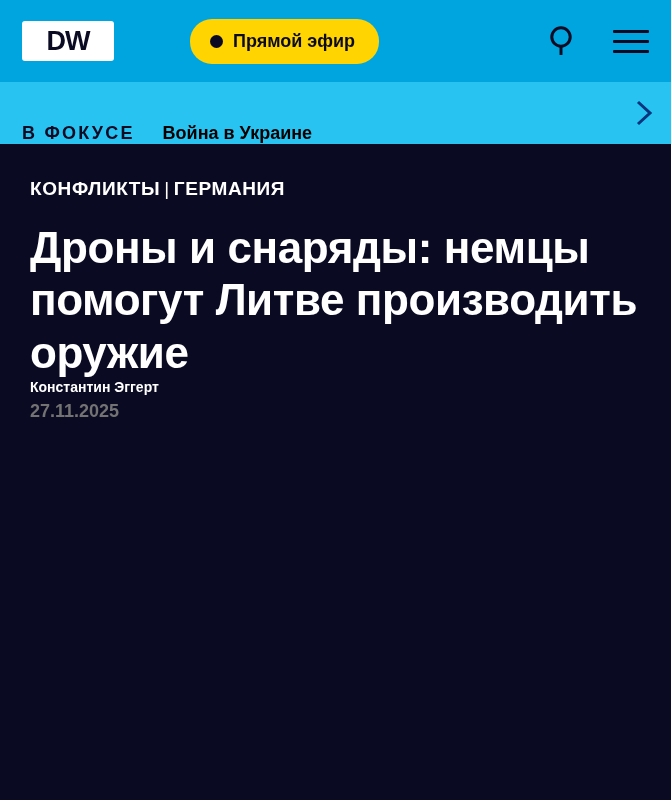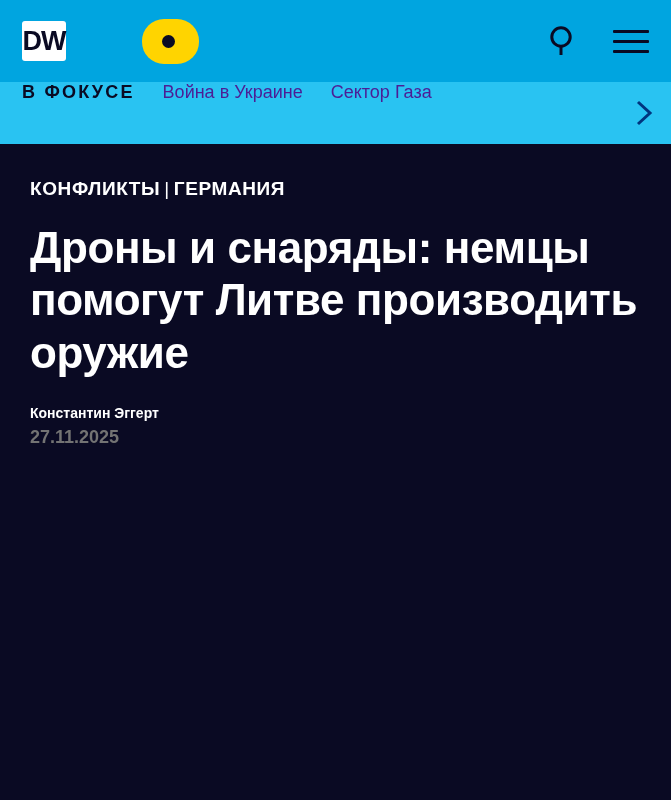--- a/index.html
+++ b/index.html
@@ -14,21 +14,21 @@
   
   .topbar {
     position: relative;
     height: 82px;
     background: #00a5e0;
     display: flex;
     align-items: center;
     padding: 0 22px;
   }
   .logo {
-    width: 44px;
+    width: 92px;
     height: 40px;
     background: #fff;
     border-radius: 3px;
     display: flex;
     align-items: center;
     justify-content: center;
   }
   .logo-text {
     color: #0a0a23;
     font-size: 27px;
@@ -86,37 +86,37 @@
     height: 3px;
     background: #0a0a23;
     border-radius: 1px;
   }
 
   
   .focusbar {
     height: 62px;
     background: #29c3f2;
     display: flex;
-    align-items: flex-start;
+    align-items: flex-end;
     padding: 0 22px;
     gap: 28px;
     position: relative;
     overflow: hidden;
   }
   .focus-label {
     color: #0a0a23;
     font-size: 18px;
     font-weight: bold;
     letter-spacing: 2.2px;
     white-space: nowrap;
   }
   .focus-link {
-    color: #4c1d95;
-    font-size: 18px;
-    font-weight: normal;
+    color: #000000;
+    font-size: 18px;
+    font-weight: bold;
     white-space: nowrap;
     text-decoration: none;
     cursor: pointer;
   }
   .focus-chevron {
     position: absolute;
     right: 16px;
     top: 50%;
     transform: translateY(-50%);
     cursor: pointer;
@@ -137,21 +137,20 @@
     letter-spacing: 0.6px;
     margin-bottom: 22px;
   }
   .kicker .sep { color: #ffffff; font-weight: normal; padding: 0 4px; }
   .headline {
     color: #ffffff;
     font-size: 44px;
     line-height: 1.19;
     font-weight: bold;
     letter-spacing: -0.4px;
-    margin-bottom: 26px;
   }
   .author {
     color: #ffffff;
     font-size: 14px;
     font-weight: bold;
     margin-bottom: 6px;
   }
   .date {
     color: #737373;
     font-size: 18px;
@@ -168,20 +167,21 @@
 </head>
 <body>
 
 <div class="topbar">
   <div class="logo">
     <span class="logo-text">DW</span>
   </div>
 
   <button class="live-btn">
     <span class="live-dot"></span>
+    <span>Прямой эфир</span>
   </button>
 
   <div class="topbar-actions">
     <button class="icon-btn search-icon">
       <svg width="30" height="32" viewBox="0 0 30 32" fill="none" aria-hidden="true">
         <circle cx="14" cy="12" r="9.2" stroke="#0a0a23" stroke-width="3"></circle>
         <line x1="14" y1="21.4" x2="14" y2="30" stroke="#0a0a23" stroke-width="3"></line>
       </svg>
     </button>
     <button class="icon-btn">
@@ -190,21 +190,20 @@
           <span></span>
           <span></span>
       </span>
     </button>
   </div>
 </div>
 
 <div class="focusbar">
   <span class="focus-label">В ФОКУСЕ</span>
   <a class="focus-link">Война в Украине</a>
-  <a class="focus-link">Сектор Газа</a>
   <span class="focus-chevron">
     <svg width="22" height="32" viewBox="0 0 22 32" fill="none" aria-hidden="true">
       <polyline points="5,5 17,16 5,27" stroke="#00357e" stroke-width="3" fill="none"></polyline>
     </svg>
   </span>
 </div>
 
 <div class="article">
   <div class="kicker">
     <span>КОНФЛИКТЫ</span><span class="sep">|</span><span>ГЕРМАНИЯ</span>

